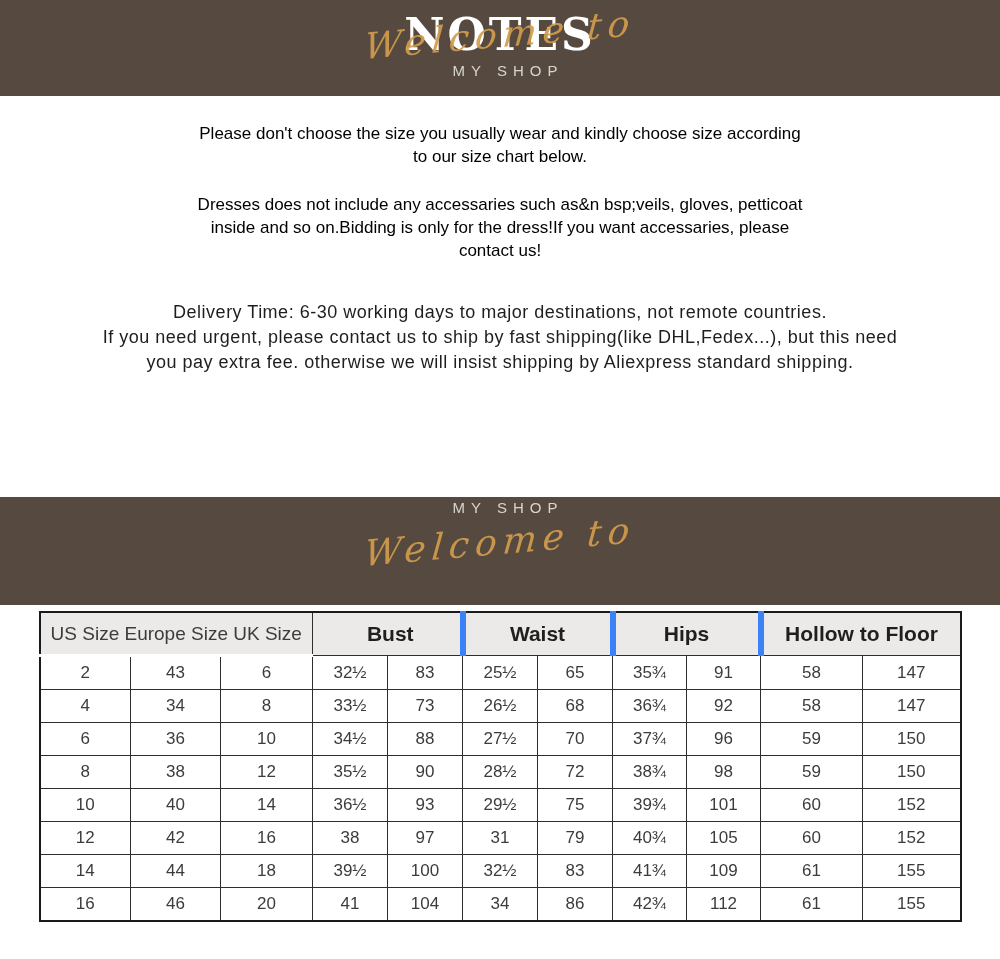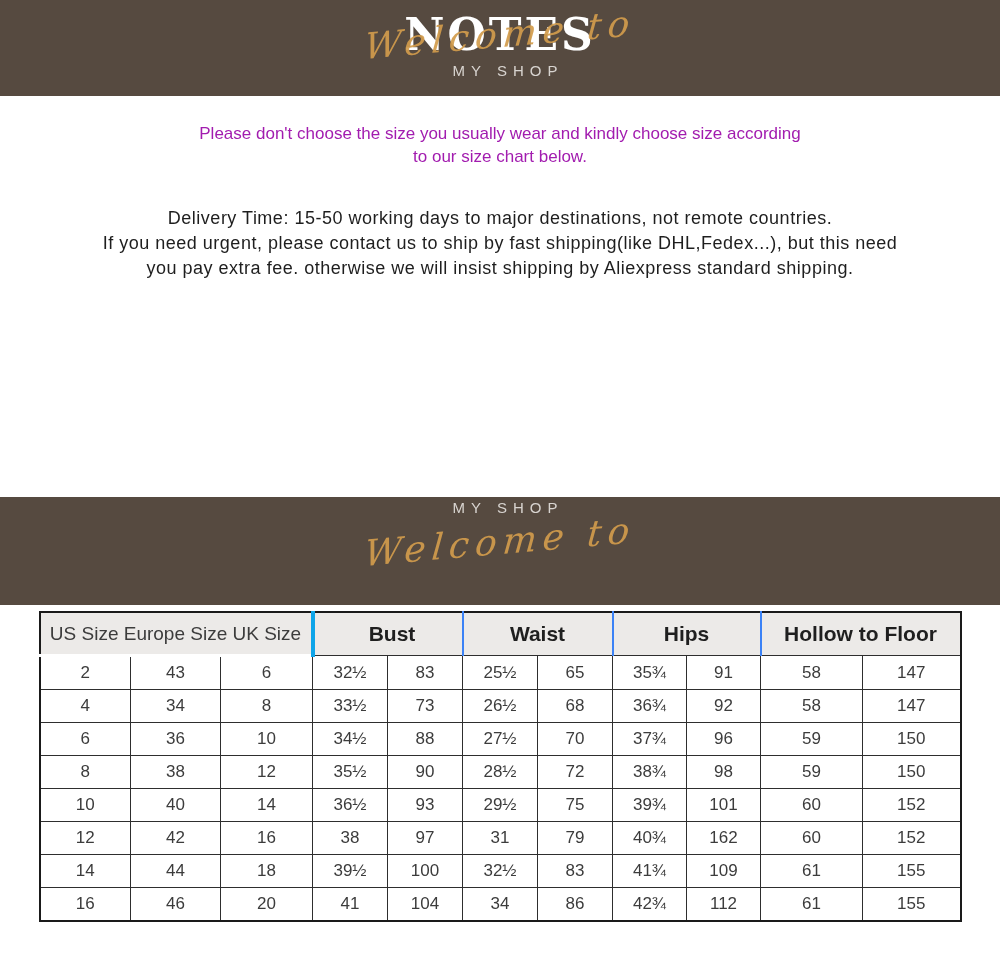--- a/index.html
+++ b/index.html
@@ -26,21 +26,21 @@
     transform:rotate(-5deg) skewX(-10deg);letter-spacing:6px;
   }
   .band-notes .script-overlay{top:14px;font-size:36px;}
   .band-size .script-overlay{top:24px;font-size:36px;}
   .band-sub{
     font-size:15px;letter-spacing:6px;color:#d8d4d0;margin-top:2px;position:relative;z-index:1;margin-left:16px;
   }
   
   .notes-body{height:401px;overflow:hidden;text-align:center;}
   .para{
-    margin:0 auto;max-width:860px;color:#a21caf;font-size:17px;line-height:23px;
+    margin:0 auto;max-width:860px;color:#000000;font-size:17px;line-height:23px;
     white-space:pre-line;
   }
   .para-sizing{margin-top:26px;}
   .para-accessories{margin-top:25px;}
   .para-screens{margin-top:28px;}
   .delivery{
     margin:38px auto 0;max-width:980px;color:#1e1e1e;font-size:18px;line-height:25px;
     letter-spacing:0.5px;white-space:pre-line;
   }
   
@@ -49,40 +49,43 @@
     border-collapse:collapse;margin:0 auto;table-layout:fixed;
     border:2px solid #1a1a1a;color:#3c3c3c;
   }
   .size-table th,.size-table td{
     border:1px solid #2e2e2e;text-align:center;vertical-align:middle;
     font-weight:normal;padding:0;overflow:hidden;
   }
   .size-table thead th{background:#eceae8;}
   .size-table .hdr1 th{height:41px;font-size:19px;}
   .size-table th.size-group{border-bottom:3px solid #ffffff;border-right:1px solid #2e2e2e;}
-  .size-table th.group{font-size:21px;font-weight:700;color:#1f1f1f;border-left:2px solid #3b82f6;}
-  .size-table th.group-first{border-left:4px solid #0ea5e9;padding-left:8px;}
+  .size-table th.group{font-size:21px;font-weight:700;color:#1f1f1f;border-left:6px solid #3b82f6;}
+  .size-table th.group-first{border-left:1px solid #0ea5e9;padding-left:8px;}
   .size-table .hdr2 th{height:36px;}
   .size-table th.dress-cell{font-size:18px;}
   .size-table th.unit{background:#ffffff;font-size:17px;}
   .size-table tbody td{height:32px;font-size:17px;background:#ffffff;}
 </style>
 </head>
 <body>
 
 <header class="band band-notes">
   <div class="script-overlay">Welcome to</div>
   <h1 class="band-title">NOTES</h1>
   <div class="band-sub">MY SHOP</div>
 </header>
 
 <section class="notes-body">
   <p class="para para-sizing">Please don't choose the size you usually wear and kindly choose size according
 to our size chart below.</p>
-  <p class="delivery">Delivery Time: 15-50 working days to major destinations, not remote countries.
+  <p class="para para-accessories">Dresses does not include any accessaries such as&amp;n bsp;veils, gloves, petticoat
+inside and so on.Bidding is only for the dress!If you want accessaries, please
+contact us!</p>
+  <p class="delivery">Delivery Time: 6-30 working days to major destinations, not remote countries.
 If you need urgent, please contact us to ship by fast shipping(like DHL,Fedex...), but this need
 you pay extra fee. otherwise we will insist shipping by Aliexpress standard shipping.</p>
 </section>
 
 <header class="band band-size">
   <div class="script-overlay">Welcome to</div>
   <div class="band-sub">MY SHOP</div>
 </header>
 
 <section class="chart-section">
@@ -177,21 +180,21 @@
         </tr>
         <tr>
           <td>12</td>
           <td>42</td>
           <td>16</td>
           <td>38</td>
           <td>97</td>
           <td>31</td>
           <td>79</td>
           <td>40¾</td>
-          <td>162</td>
+          <td>105</td>
           <td>60</td>
           <td>152</td>
         </tr>
         <tr>
           <td>14</td>
           <td>44</td>
           <td>18</td>
           <td>39½</td>
           <td>100</td>
           <td>32½</td>

